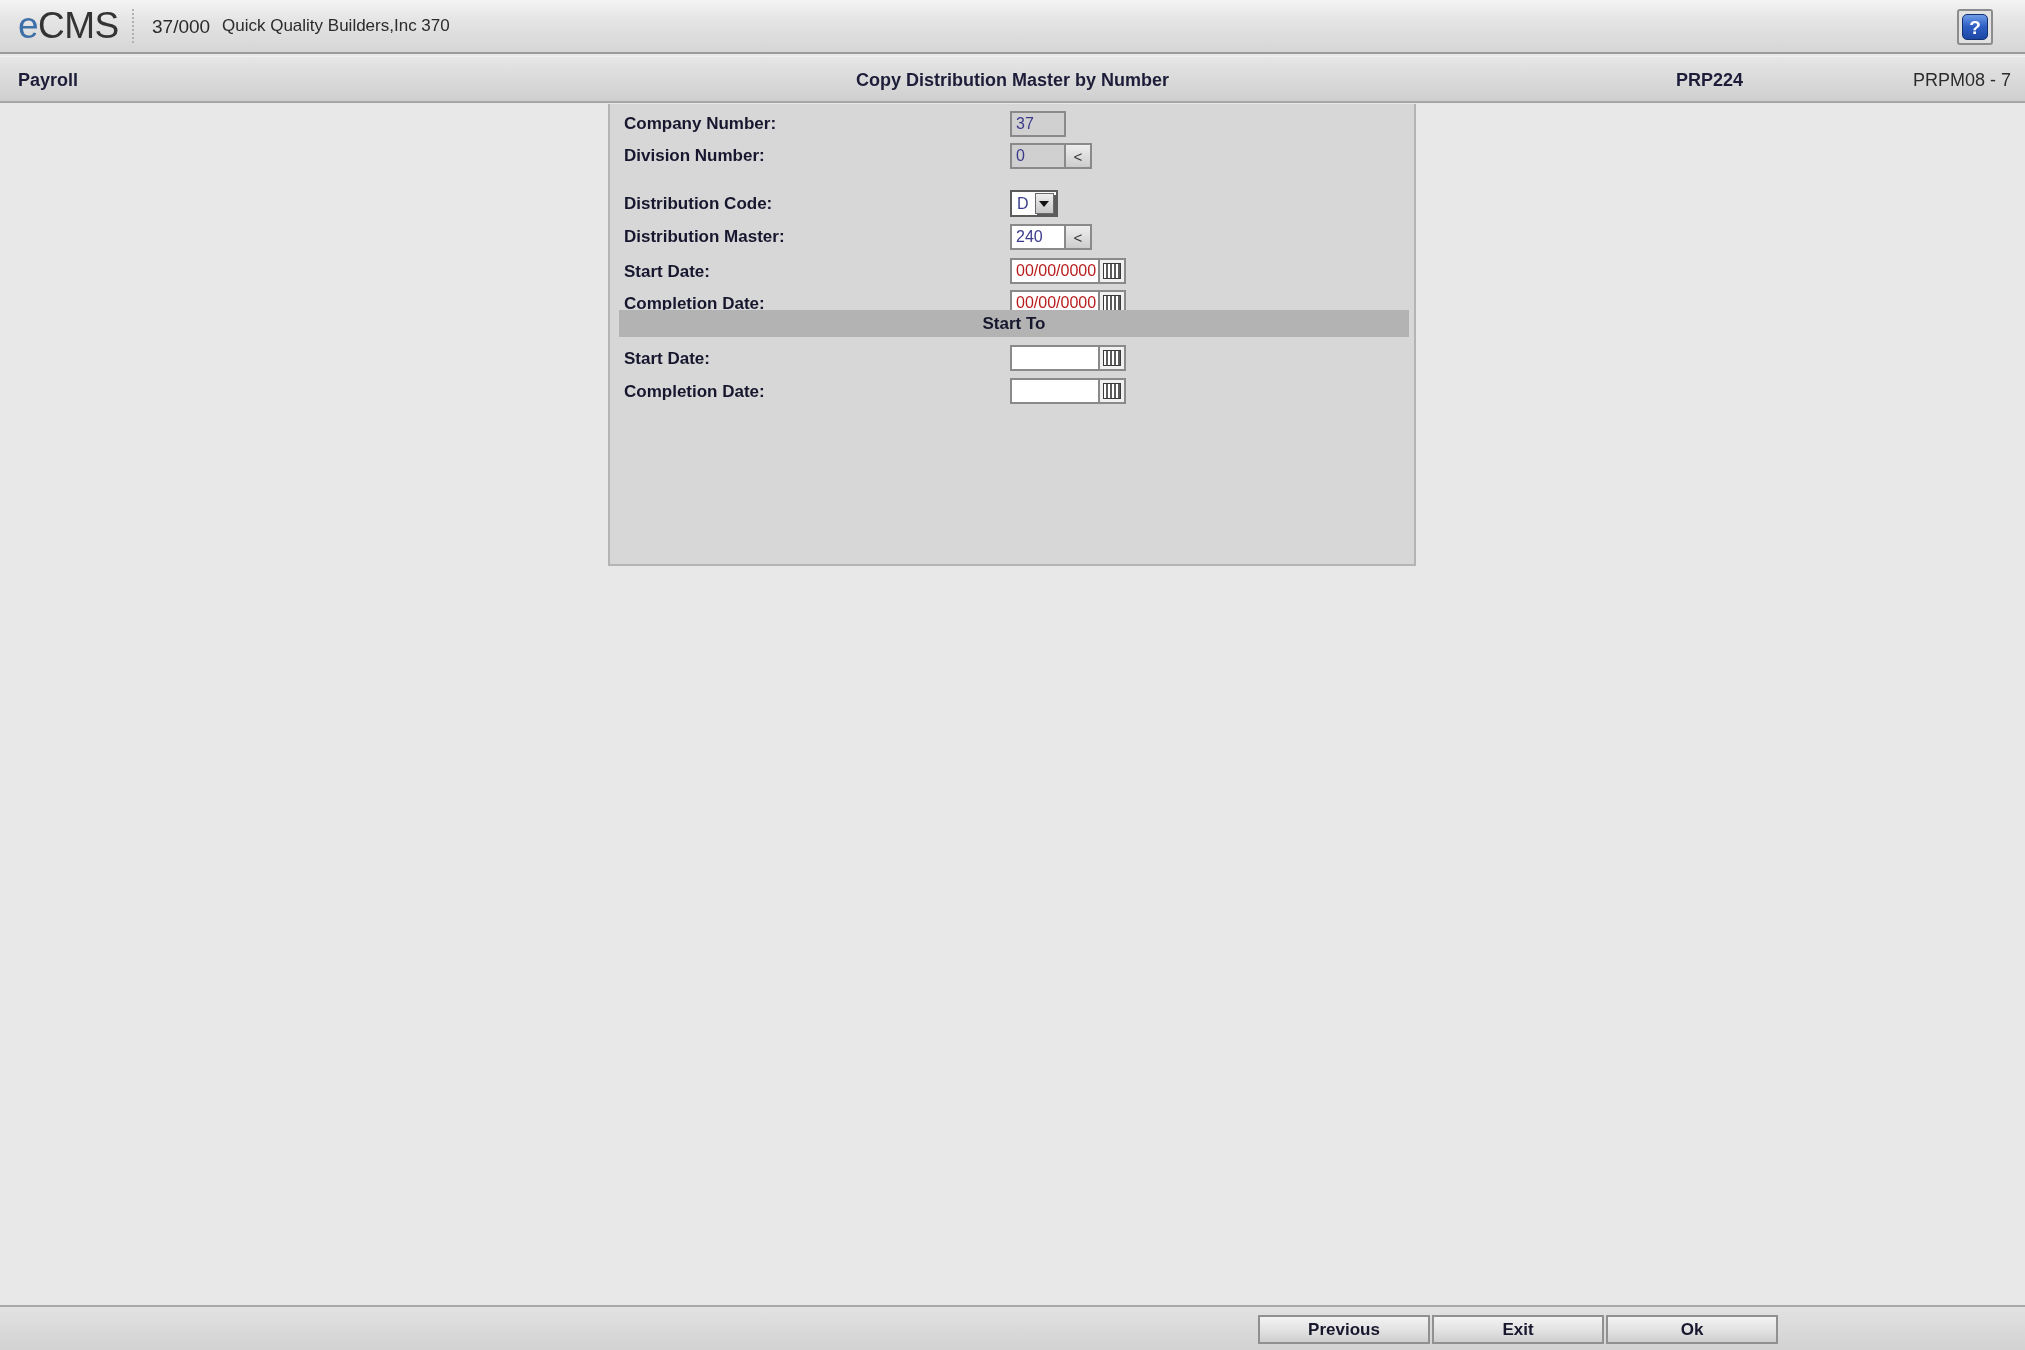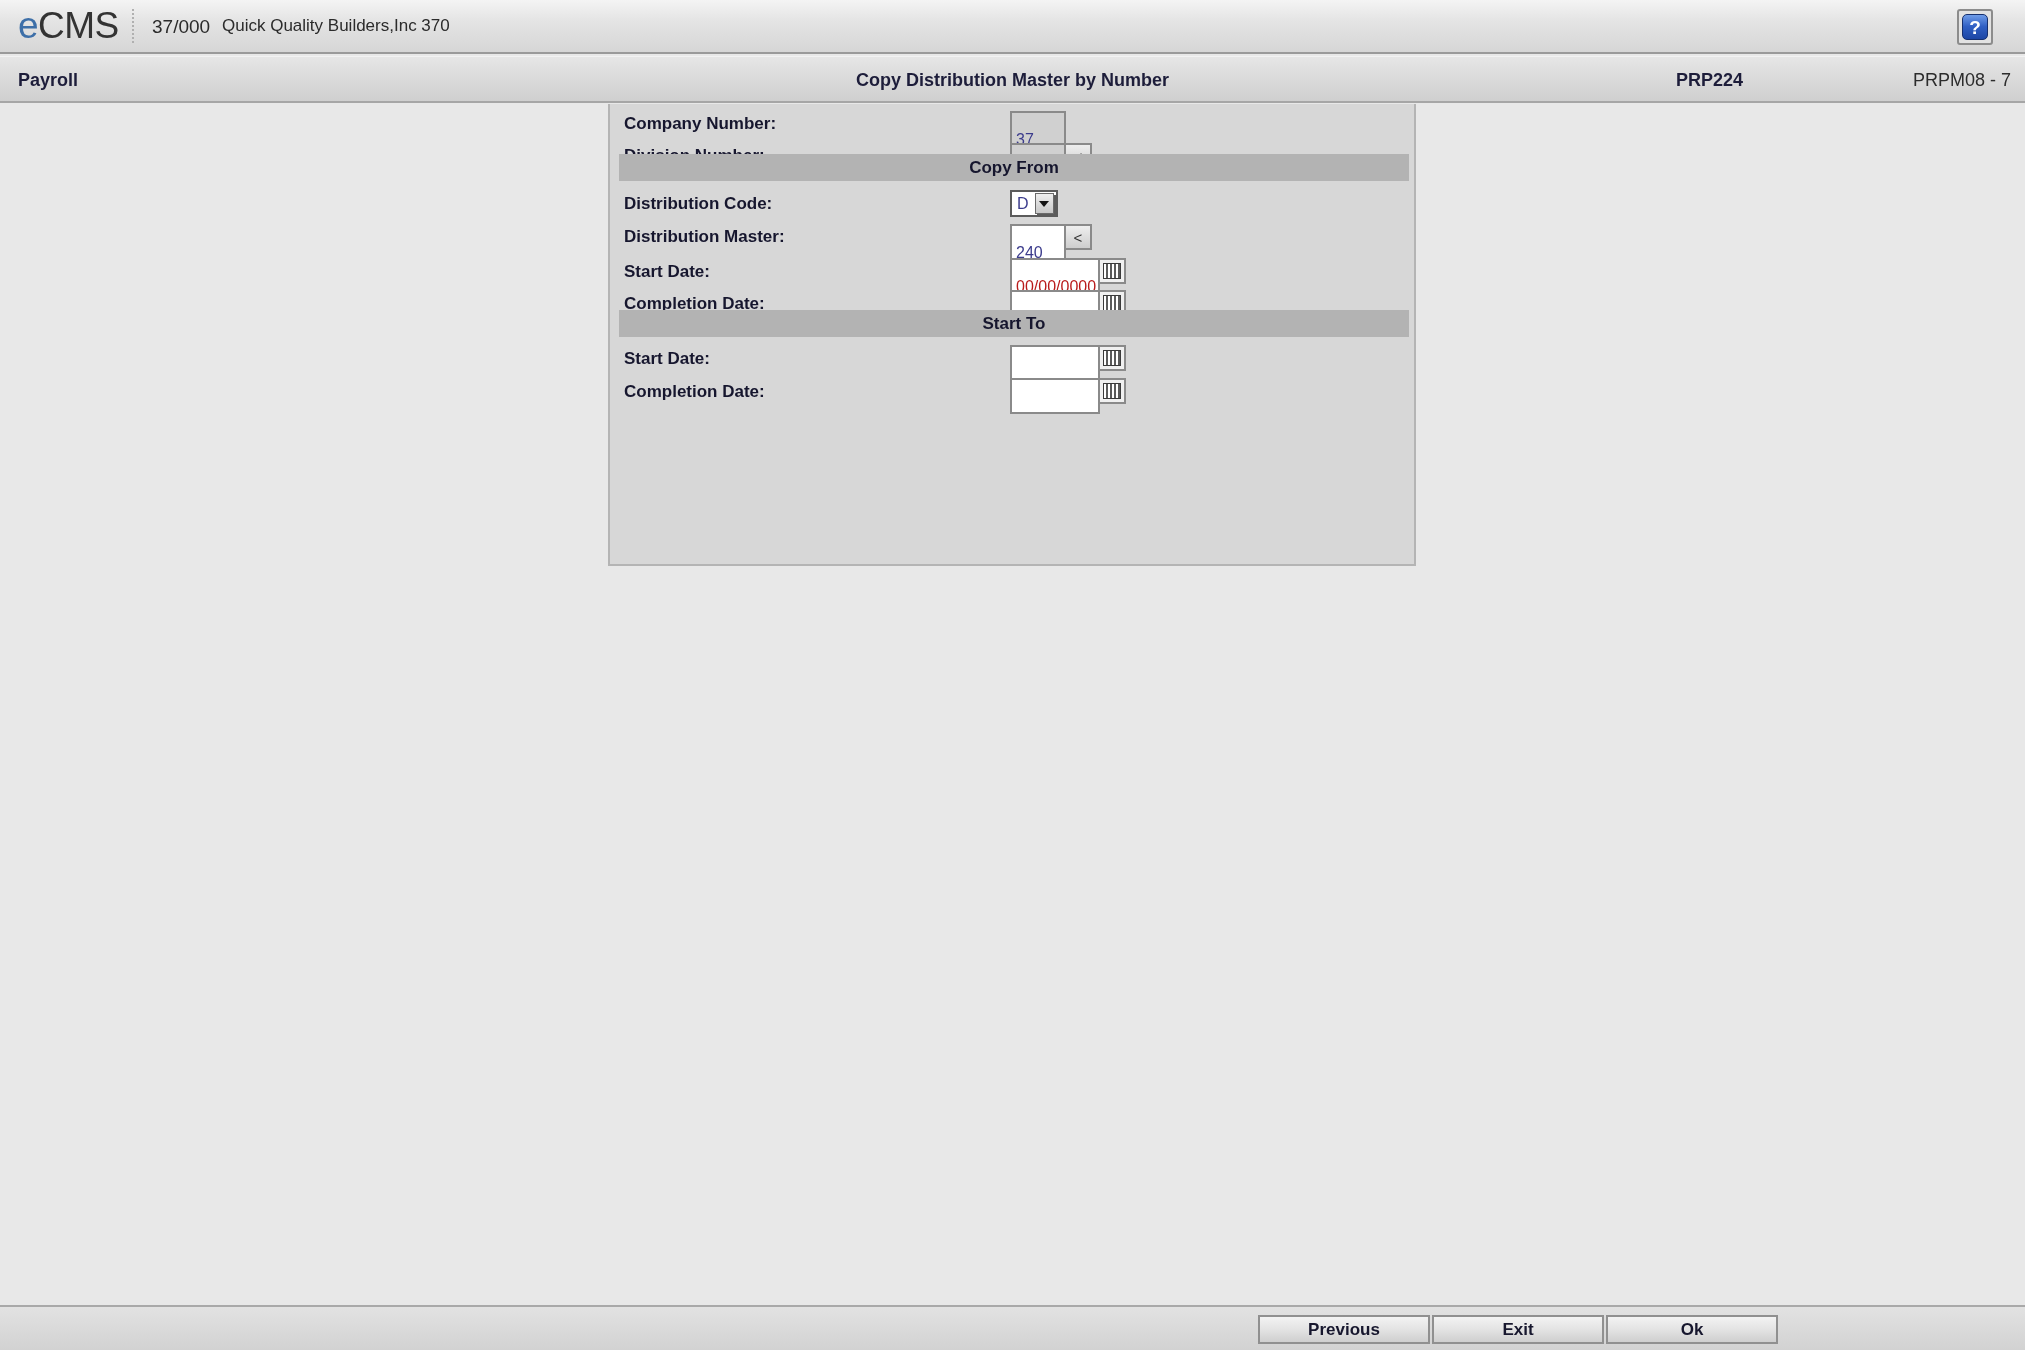--- a/index.html
+++ b/index.html
@@ -100,21 +100,21 @@
     font-size: 17px; font-weight: bold; color: #16162e;
   }
 
   
   .txt {
     position: absolute;
     border: 2px solid #8a8a8a;
     height: 26px; line-height: 22px;
     font-family: "Liberation Sans", sans-serif;
     font-size: 16px; color: #3b3b8c;
-    padding: 16px 4px;
+    padding: 0 4px;
     background: #ffffff;
   }
   .txt.ro { background: #d0d0d0; color: #3b3b8c; }
   .txt.date { color: #b91c1c; letter-spacing: 0px; }
   .txt.plain { color: #3b2d57; }
 
   .lookup-btn {
     position: absolute; width: 26px; height: 26px;
     border: 2px solid #8a8a8a; border-left: none;
     background: linear-gradient(to bottom,#eeeeee,#cdcdcd);
@@ -200,23 +200,20 @@
     <div class="field-label">Company Number:</div>
     <div class="txt ro" style="left:400px; top:7px; width:56px;">37</div>
   </div>
 
   <div class="form-row" style="top:32px;">
     <div class="field-label">Division Number:</div>
     <div class="txt ro" style="left:400px; top:7px; width:56px;">0</div>
     <div class="lookup-btn" style="left:456px; top:7px;">&lt;</div>
   </div>
 
-  <div class="section-bar" style="top:50px;">
-    <span>Copy From</span>
-  </div>
 
   <div class="form-row" style="top:80px;">
     <div class="field-label">Distribution Code:</div>
     <div class="combo" style="left:400px; top:6px; width:48px;">
       <div class="val">D</div>
       <div class="arrow">
           <i></i>
         </div>
     </div>
   </div>

